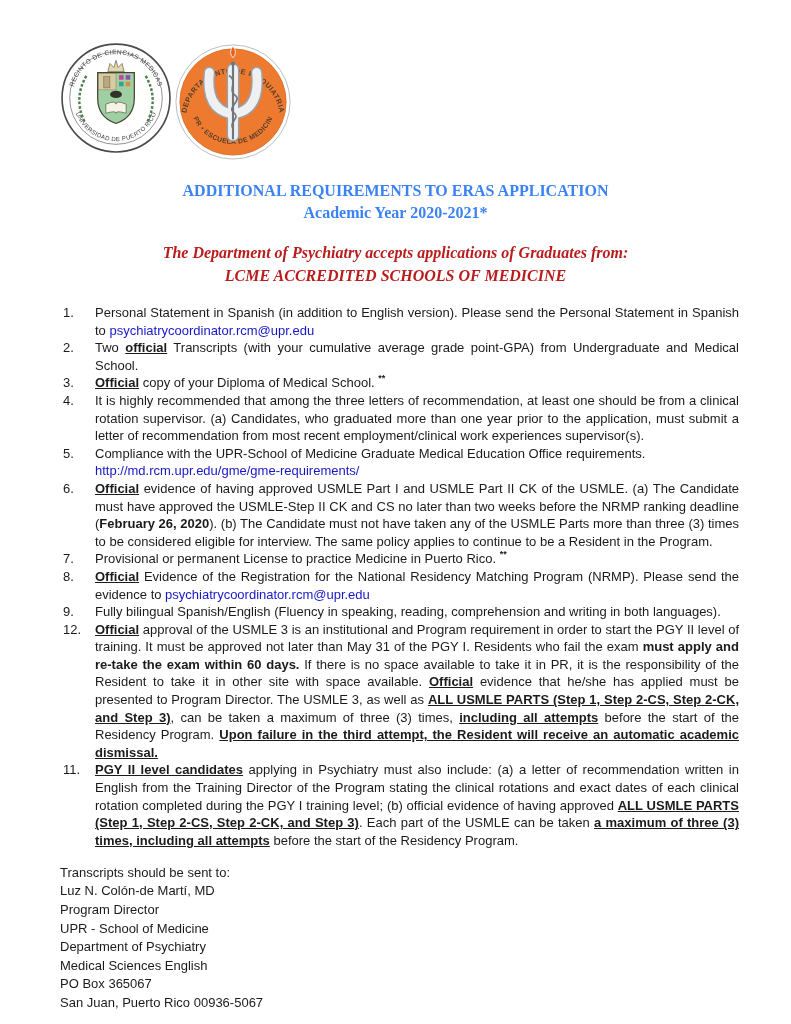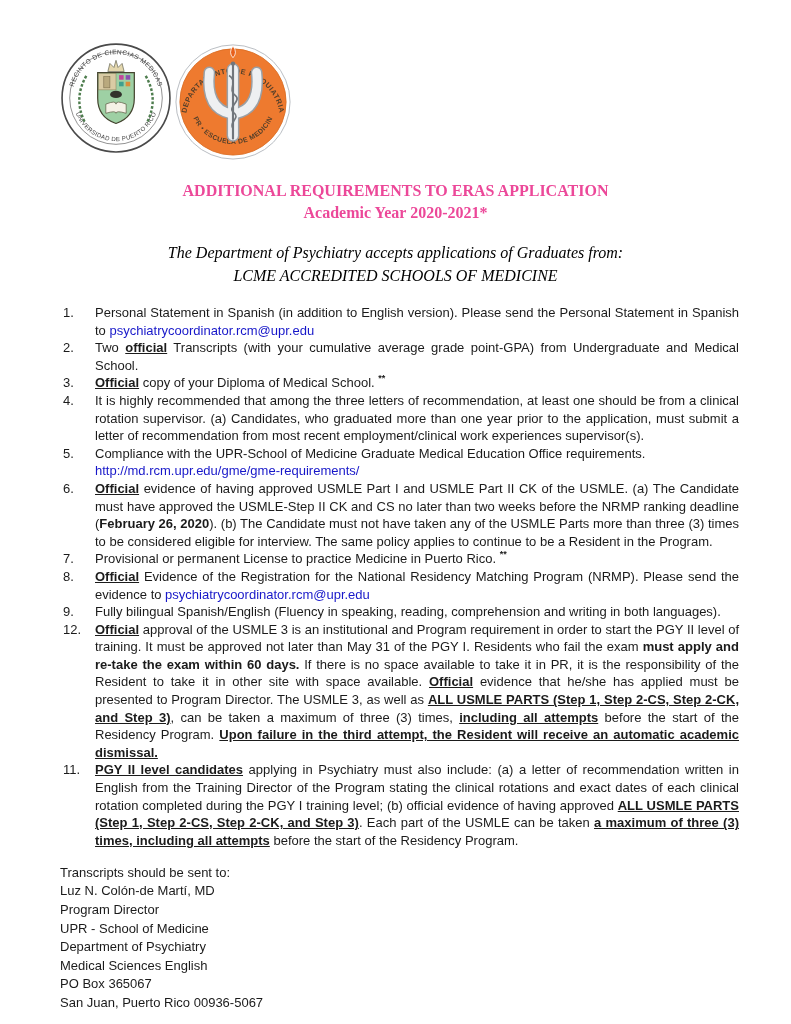--- a/index.html
+++ b/index.html
@@ -18,26 +18,26 @@
     font-family:"Liberation Serif", serif; font-weight:bold;
     font-size:16px; line-height:20px; color:#161616;
   }
   .webpage-row { margin-top:26px; font-family:"Liberation Serif", serif;
     font-style:italic; font-weight:bold; font-size:13.5px; }
   .webpage-link { text-decoration:underline; cursor:pointer; }
   
   .title-block { text-align:center; margin-top:14px; }
   .title-line {
     font-family:"Liberation Serif", serif; font-weight:bold;
-    font-size:16px; line-height:22px; color:#ec4899;
+    font-size:16px; line-height:22px; color:#3b82f6;
   }
   .subtitle-block { text-align:center; margin-top:17px; }
   .subtitle-line {
-    font-family:"Liberation Serif", serif; font-weight:normal; font-style:italic;
-    font-size:16px; line-height:23px; color:#000000;
+    font-family:"Liberation Serif", serif; font-weight:bold; font-style:italic;
+    font-size:16px; line-height:23px; color:#b91c1c;
   }
   
   .req-list { margin:17px 52px 0 60px; }
   .req-item { display:flex; font-size:13px; line-height:17.6px; }
   .req-num { width:35px; flex:none; padding-left:3px; }
   .req-text { flex:1; text-align:justify; }
   .b { font-weight:bold; }
   .u { text-decoration:underline; }
   sup { font-size:9px; vertical-align:top; line-height:1; }
   .doc-link { cursor:pointer; }

